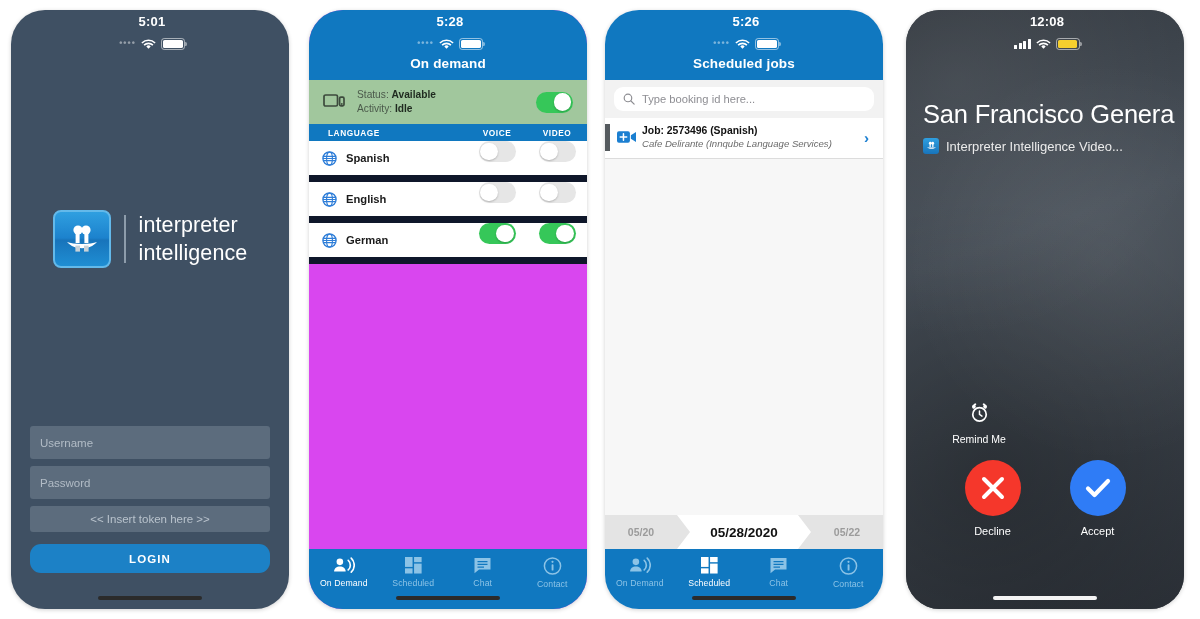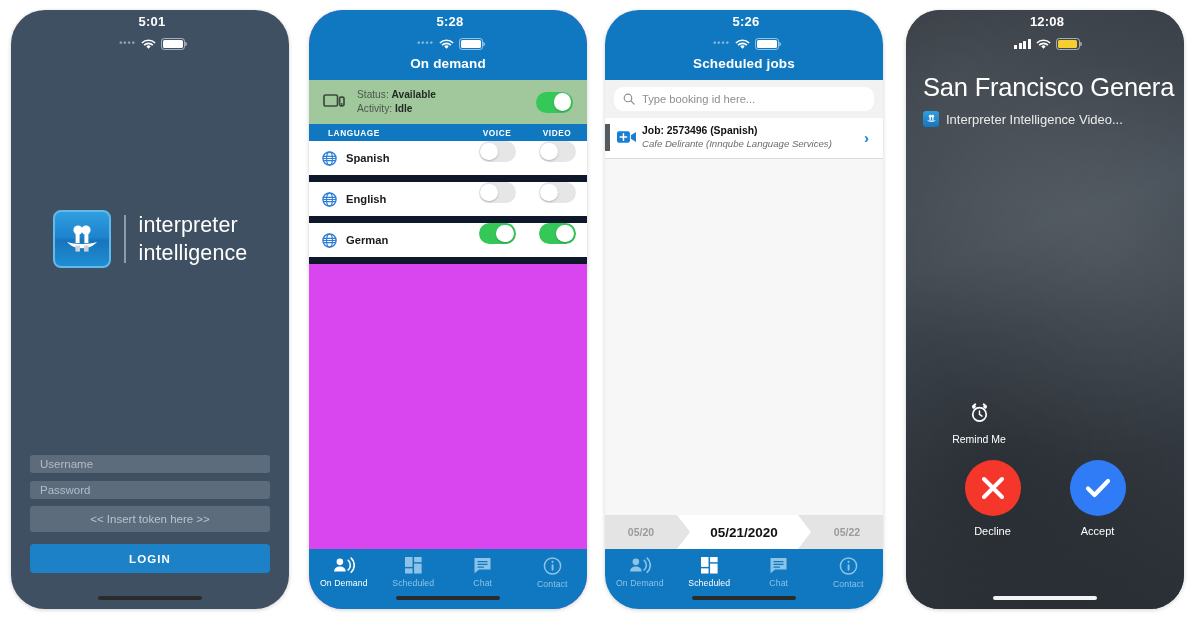--- a/index.html
+++ b/index.html
@@ -118,21 +118,21 @@
     font-size: 21.5px;
     line-height: 1.32;
     letter-spacing: .1px;
   }
   .login-form {
     position: absolute;
     left: 19px; right: 19px;
     bottom: 36px;
   }
   .login-input {
-    height: 18px;
+    height: 33px;
     background: #5c6c7d;
     border: none;
     border-radius: 3px;
     width: 100%;
     box-sizing: border-box;
     padding: 0 10px;
     margin-bottom: 7px;
     color: #ffffff;
     font-size: 11.5px;
     font-family: "Liberation Sans", sans-serif;
@@ -145,21 +145,21 @@
     border-radius: 3px;
     margin-bottom: 12px;
     display: flex; align-items: center; justify-content: center;
     color: #b9c3cd;
     font-size: 11.5px;
   }
   .login-btn {
     height: 29px;
     background: #1c81c6;
     border: none;
-    border-radius: 4px;
+    border-radius: 11px;
     width: 100%;
     color: #ffffff;
     font-size: 11.5px;
     font-weight: bold;
     letter-spacing: 1.1px;
     font-family: "Liberation Sans", sans-serif;
     cursor: pointer;
   }
 
   
@@ -338,21 +338,21 @@
     position: absolute;
     inset: 0;
     background:
       radial-gradient(circle at 18% 12%, rgba(255,255,255,.08), transparent 45%),
       radial-gradient(circle at 72% 42%, rgba(255,255,255,.07), transparent 50%),
       radial-gradient(circle at 30% 78%, rgba(0,0,0,.25), transparent 55%),
       linear-gradient(160deg, #31373e 0%, #454d56 38%, #3c434b 62%, #2c3138 100%);
   }
   .caller {
     position: absolute;
-    top: 63px; left: 17px; right: 0;
+    top: 90px; left: 17px; right: 0;
   }
   .caller-name {
     color: #ffffff;
     font-size: 25.5px;
     white-space: nowrap;
     overflow: hidden;
     letter-spacing: -.2px;
   }
   .caller-app {
     margin-top: 9px;
@@ -637,21 +637,21 @@
         <div class="job-text">
           <div class="job-title">Job: 2573496 (Spanish)</div>
           <div class="job-sub">Cafe Delirante (Innqube Language Services)</div>
         </div>
         <div class="chev">›</div>
       </div>
     </div>
 
     <div class="date-strip">
       <div class="date-side">05/20</div>
-      <div class="date-center">05/21/2020</div>
+      <div class="date-center">05/28/2020</div>
       <div class="date-side">05/22</div>
     </div>
 
     <div class="tabbar">
       <div class="tab inactive">
         <svg width="22" height="17" viewBox="0 0 24 18">
           <circle cx="7.5" cy="5" r="3.6" fill="currentColor"></circle>
           <path d="M1.2 15.6c0-3.3 2.8-5.4 6.3-5.4s6.3 2.1 6.3 5.4z" fill="currentColor"></path>
           <path d="M16.6 3.4a7 7 0 0 1 0 10.4" stroke="currentColor" stroke-width="1.8" fill="none" stroke-linecap="round"></path>
           <path d="M19.9 1a10.5 10.5 0 0 1 0 15.2" stroke="currentColor" stroke-width="1.8" fill="none" stroke-linecap="round"></path>

